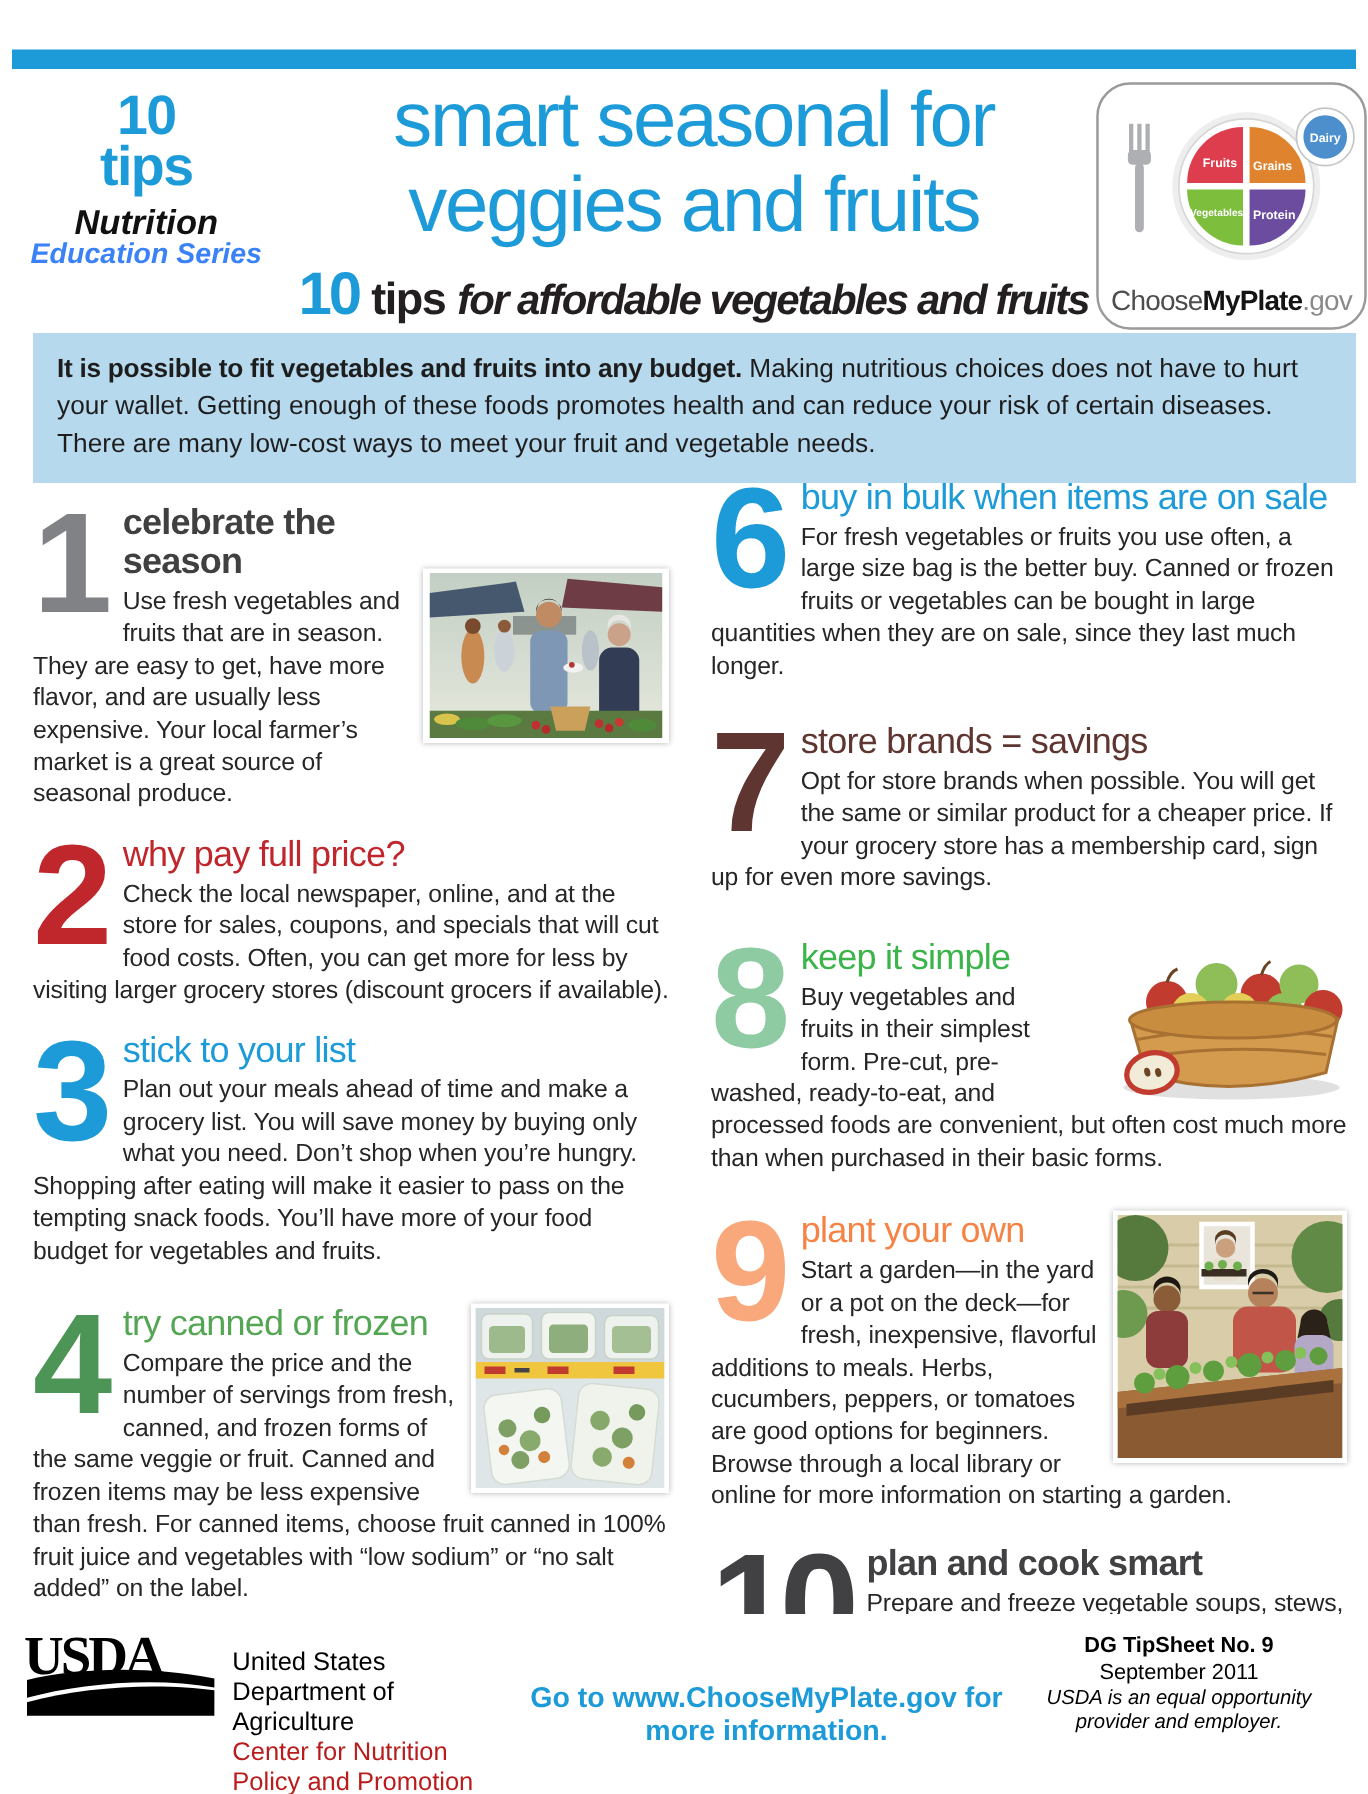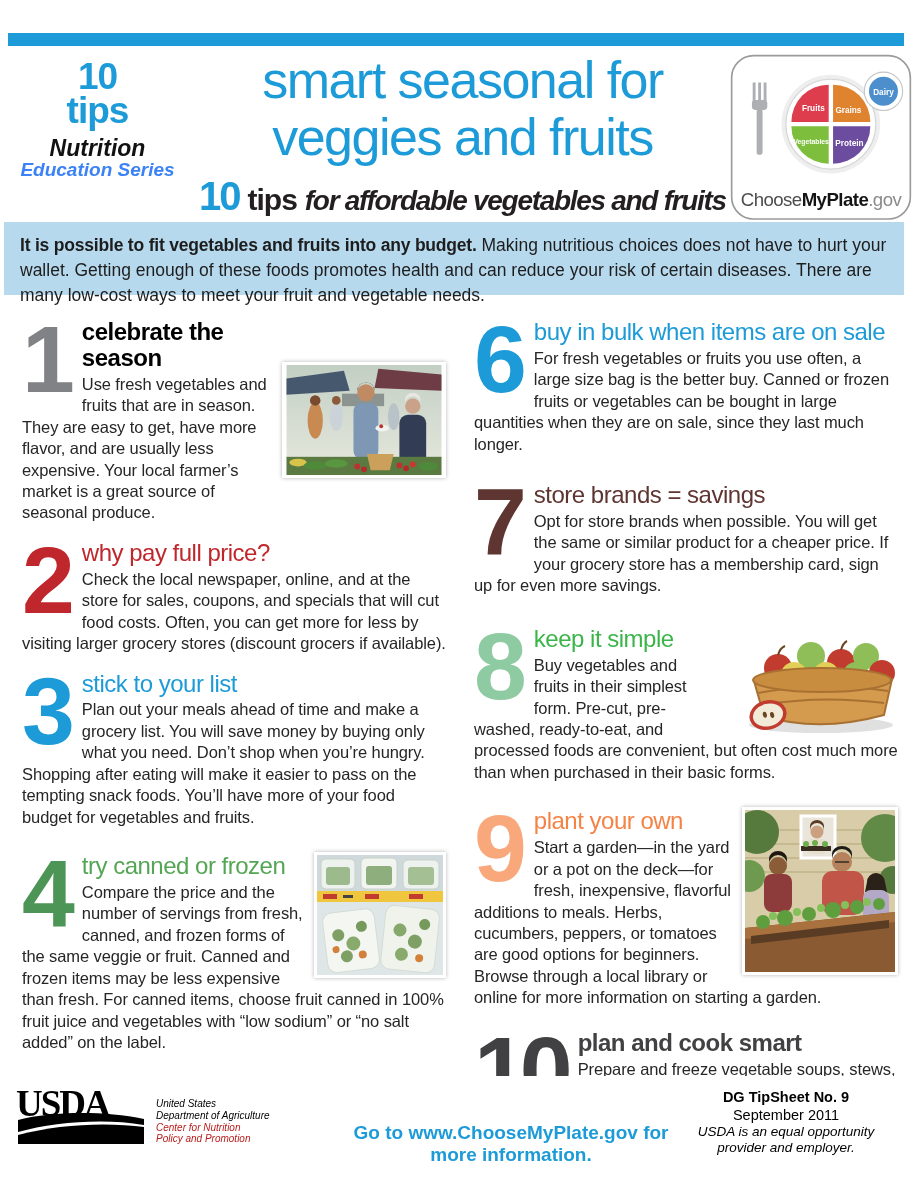--- a/index.html
+++ b/index.html
@@ -15,21 +15,21 @@
   .badge-series{font-size:19px;font-weight:bold;font-style:italic;color:#3b82f6;line-height:1.05;}
   .title-wrap{flex:1;text-align:center;}
   .main-title{font-size:52px;color:#1D9BD8;line-height:1.02;letter-spacing:-1.5px;margin-top:4px;}
   .subtitle{margin-top:10px;display:flex;align-items:baseline;gap:8px;justify-content:flex-start;padding-left:4px;}
   .sub-num{font-size:40px;font-weight:bold;color:#1D9BD8;letter-spacing:-2px;}
   .sub-tips{font-size:30px;font-weight:bold;color:#231f20;letter-spacing:-1px;}
   .sub-rest{font-size:28px;font-weight:bold;color:#231f20;letter-spacing:-1.3px;font-style:italic;}
   .logo-wrap{width:182px;padding-top:4px;box-sizing:border-box;}
 
   
-  .intro{position:absolute;top:222px;left:4px;right:8px;height:73px;background:#B7D9EE;
+  .intro{position:absolute;top:222px;left:22px;right:8px;height:100px;background:#B7D9EE;
          padding:11px 16px;box-sizing:border-box;font-size:17.5px;line-height:1.42;color:#1d1d1d;}
   .intro b{letter-spacing:-0.2px;}
 
   
   .tips{position:absolute;top:316px;left:22px;right:14px;display:flex;gap:28px;}
   .col-left{width:424px;}
   .col-right{width:424px;}
   .tip{margin-bottom:13px;}
   .tip::after{content:"";display:block;clear:both;}
   .tip-num{float:left;font-weight:bold;font-size:95px;line-height:74px;height:74px;
@@ -43,21 +43,21 @@
   .photo-market{width:158px;height:110px;margin-top:46px;}
   .photo-frozen{width:126px;height:120px;margin-top:2px;}
   .photo-apples{width:182px;height:112px;}
   .photo-garden{width:150px;height:162px;margin-top:2px;}
   .tip-photo svg{display:block;width:100%;height:100%;}
 
   
   .footer{position:absolute;top:1076px;left:0;right:0;bottom:0;background:#fff;
           padding:10px 16px 0 16px;box-sizing:border-box;display:flex;}
   .f-left{display:flex;gap:8px;width:330px;}
-  .usda-text{font-size:10px;line-height:1.18;padding-top:12px;color:#000;font-style:italic;}
+  .usda-text{font-size:17px;line-height:1.18;padding-top:12px;color:#000;}
   .usda-blue{color:#b91c1c;}
   .f-center{flex:1;text-align:center;padding-top:36px;font-weight:bold;font-size:19px;color:#1D9BD8;}
   .f-right{width:220px;text-align:center;font-size:14.5px;line-height:1.25;padding-top:2px;color:#000;}
   .docno{font-weight:bold;}
   .disc{font-style:italic;font-size:13.5px;line-height:1.2;}
 </style>
 </head>
 <body>
 
 <div class="page">
@@ -149,21 +149,21 @@
             <ellipse cx="52" cy="103" rx="12" ry="4.5" fill="#58963f"></ellipse>
             <polygon points="84,93 112,93 108,110 88,110" fill="#caa05a"></polygon>
             <circle cx="74" cy="106" r="3" fill="#c03030"></circle>
               <circle cx="81" cy="109" r="3" fill="#b52a2a"></circle>
             <circle cx="118" cy="105" r="3" fill="#c03030"></circle>
               <circle cx="125" cy="108" r="3" fill="#b52a2a"></circle>
             <circle cx="132" cy="104" r="3" fill="#c9392f"></circle>
             <ellipse cx="148" cy="106" rx="10" ry="4.5" fill="#4f8a3a"></ellipse>
           </svg>
         </div>
-        <div class="tip-heading bold" style="color: #000000;">celebrate the season</div>
+        <div class="tip-heading bold" style="color: #404040; margin-top: 17px;">celebrate the season</div>
         <div class="tip-body">Use fresh vegetables and fruits that are in season. They are easy to get, have more flavor, and are usually less expensive. Your local farmer’s market is a great source of seasonal produce.</div>
       </div>
 
       <div class="tip">
         <div class="tip-num" style="color: rgb(192, 39, 45);">2</div>
         <div class="tip-heading" style="color: rgb(192, 39, 45);">why pay full price?</div>
         <div class="tip-body">Check the local newspaper, online, and at the store for sales, coupons, and specials that will cut food costs. Often, you can get more for less by visiting larger grocery stores (discount grocers if available).</div>
       </div>
 
       <div class="tip" style="margin-bottom:22px;">

